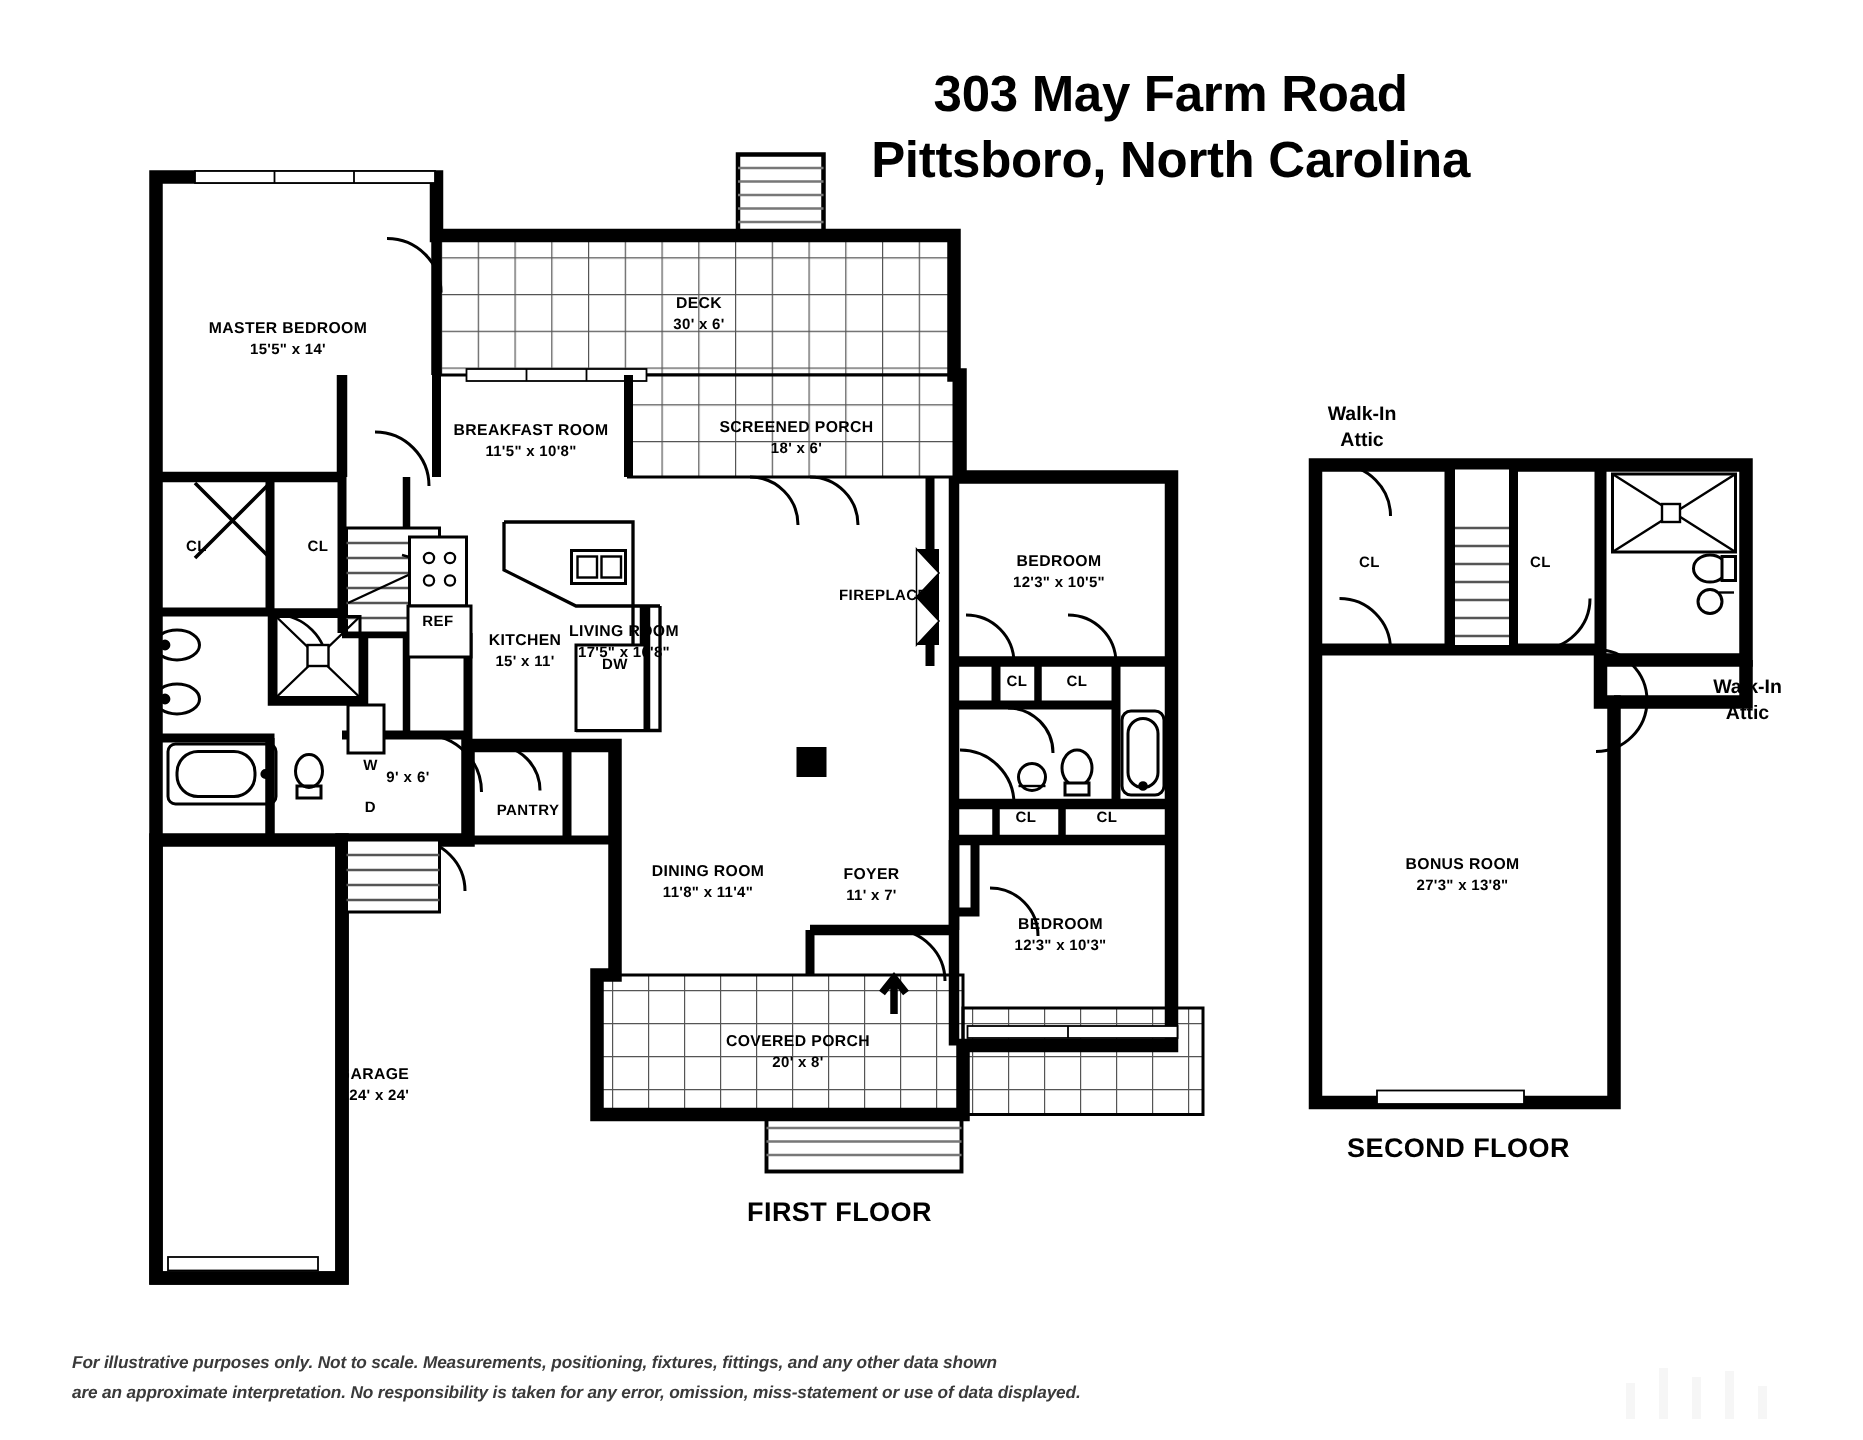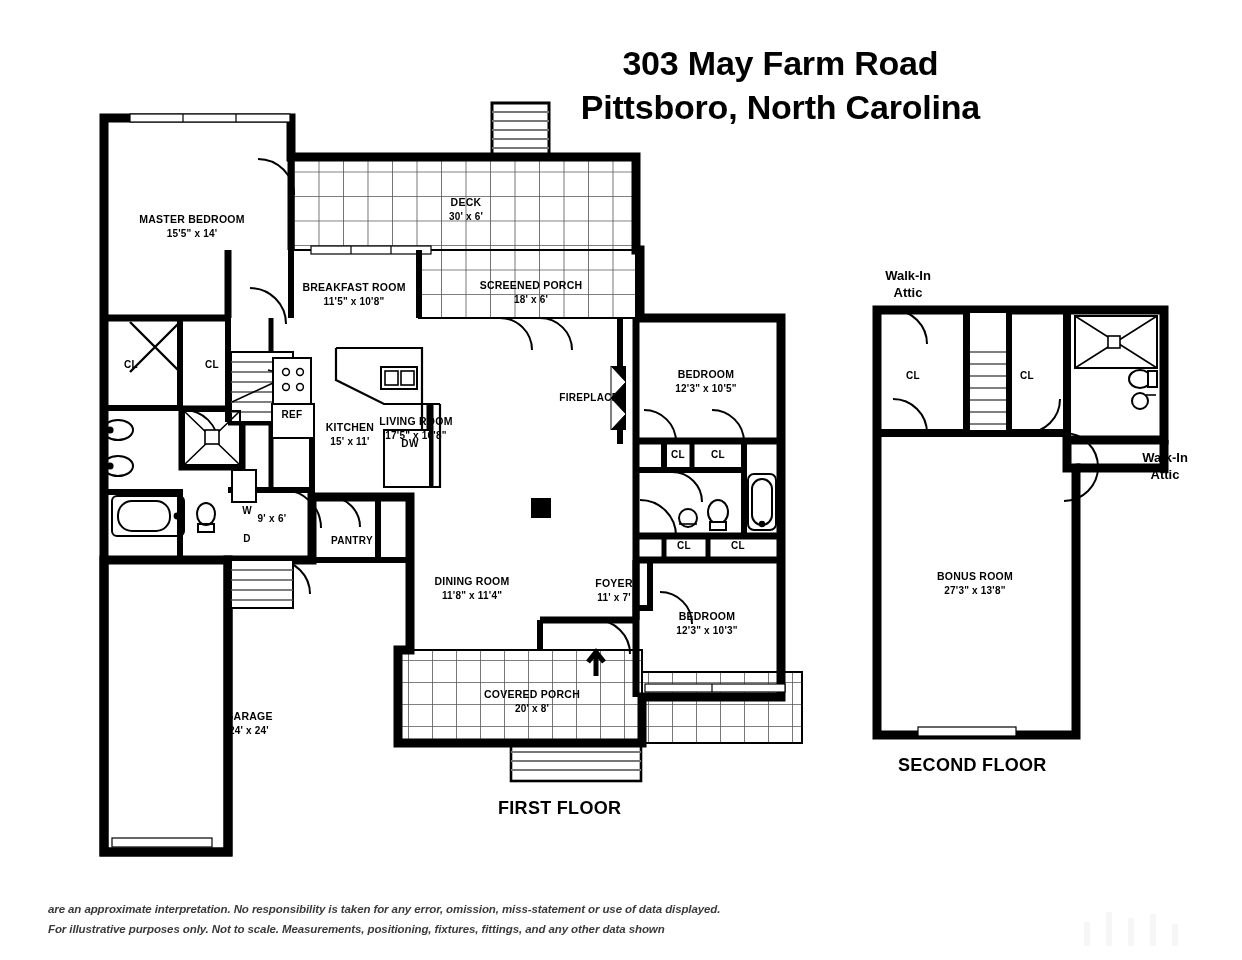--- a/index.html
+++ b/index.html
@@ -305,29 +305,29 @@
   <div class="dim">17'5" x 16'8"</div>
 </div>
 <div class="rlabel" style="left:706px;top:367px;">
   <div>BEDROOM</div>
   <div class="dim">12'3" x 10'5"</div>
 </div>
 <div class="rlabel" style="left:472px;top:574px;">
   <div>DINING ROOM</div>
   <div class="dim">11'8" x 11'4"</div>
 </div>
-<div class="rlabel" style="left:614px;top:576px;">
+<div class="rlabel" style="left:581px;top:576px;">
   <div>FOYER</div>
   <div class="dim">11' x 7'</div>
 </div>
 <div class="rlabel" style="left:707px;top:609px;">
   <div>BEDROOM</div>
   <div class="dim">12'3" x 10'3"</div>
 </div>
-<div class="rlabel" style="left:249px;top:709px;">
+<div class="rlabel" style="left:249px;top:709px;text-align:right;">
   <div>GARAGE</div>
   <div class="dim">24' x 24'</div>
 </div>
 <div class="rlabel" style="left:532px;top:687px;">
   <div>COVERED PORCH</div>
   <div class="dim">20' x 8'</div>
 </div>
 
 <div class="rlabel small" style="left:352px;top:534px;">PANTRY</div>
 <div class="rlabel small" style="left:589px;top:391px;">FIREPLACE</div>
@@ -357,17 +357,17 @@
 </div>
 <div class="attic" style="left:1165px;top:450px;">
   <div>Walk-In</div>
   <div>Attic</div>
 </div>
 
 <div class="floor-label" id="first-floor-label">FIRST FLOOR</div>
 <div class="floor-label" id="second-floor-label">SECOND FLOOR</div>
 
 <div class="disclaimer">
+  <div>For illustrative purposes only. Not to scale. Measurements, positioning, fixtures, fittings, and any other data shown</div>
   <div>are an approximate interpretation. No responsibility is taken for any error, omission, miss-statement or use of data displayed.</div>
-  <div>For illustrative purposes only. Not to scale. Measurements, positioning, fixtures, fittings, and any other data shown</div>
 </div>
 
 <div class="wm"></div>
 
 </body></html>

